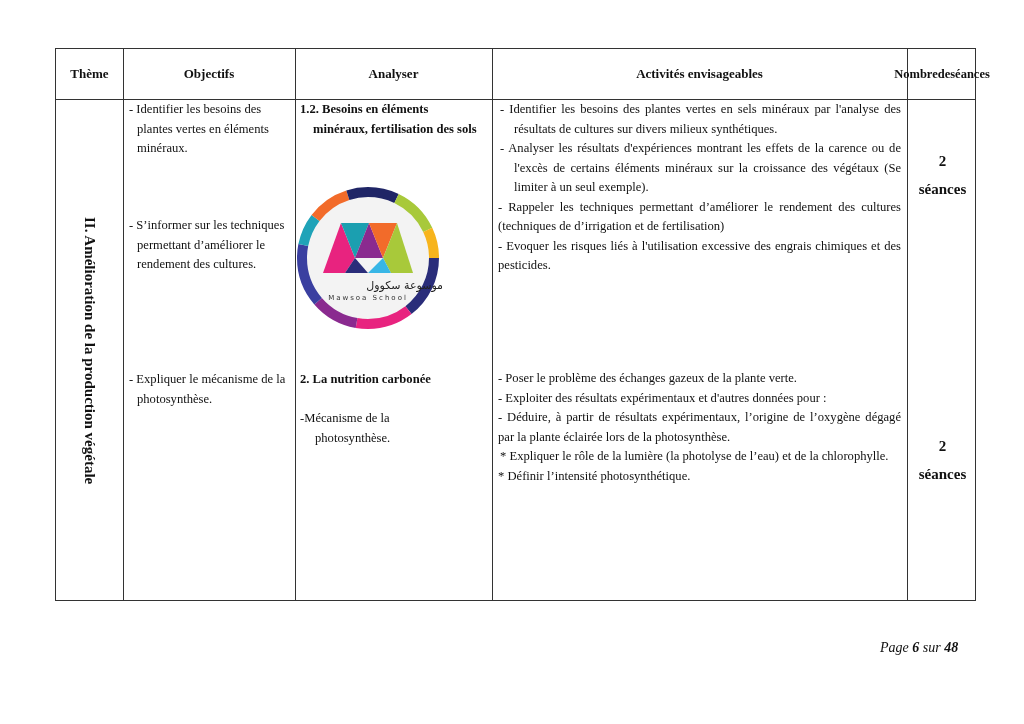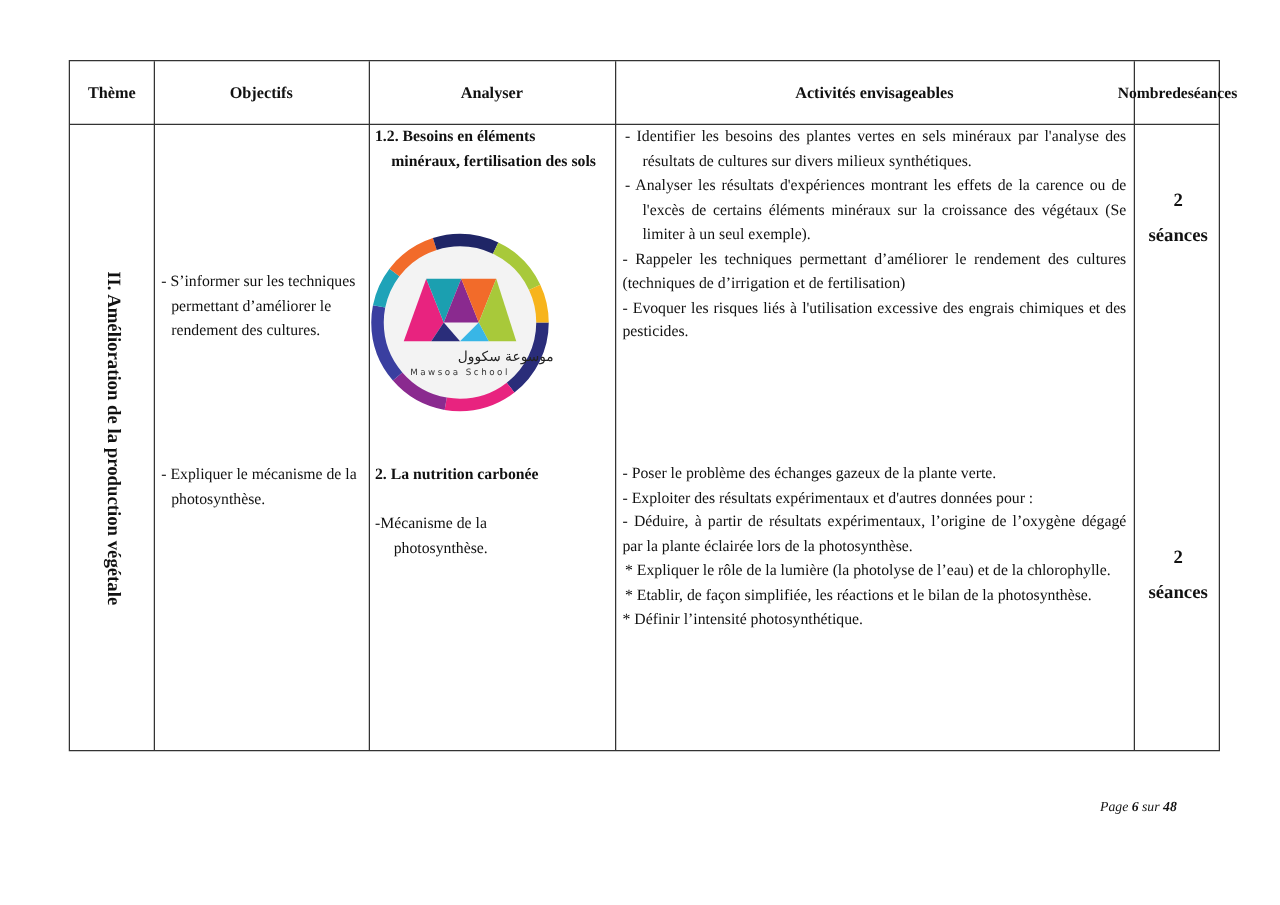--- a/index.html
+++ b/index.html
@@ -30,21 +30,21 @@
     position: absolute; left: 0; top: 50px; width: 67px; height: 503px;
     display: flex; align-items: center; justify-content: center;
   }
   .theme span {
     writing-mode: vertical-rl; font-weight: bold; font-size: 15px; white-space: nowrap;
   }
   .sessions { position: absolute; left: 852px; width: 69px; text-align: center; font-weight: bold; }
   .sessions .num { font-size: 15px; line-height: 20px; }
   .sessions .unit { font-size: 15px; line-height: 20px; margin-top: 8px; }
   .footer {
-    position: absolute; left: 880px; top: 640px; font-style: italic; font-size: 11px;
+    position: absolute; left: 880px; top: 640px; font-style: italic; font-size: 14px;
   }
   .footer b { font-weight: bold; }
   .logo { position: absolute; left: 293px; top: 183px; width: 150px; height: 150px; }
 </style>
 </head>
 <body>
 
 <div class="grid">
 
   <div class="vline" style="left:67px"></div>
@@ -60,20 +60,23 @@
   <div class="hcell small" style="left:851px;width:70px;flex-direction:row">
     <span>Nombre</span>
     <span>de</span>
     <span>séances</span>
   </div>
 
   <div class="theme">
     <span>II. Amélioration de la production végétale</span>
   </div>
 
+  <div class="cell-text obj" style="left:71px;top:51px;width:165px">
+    <p>- Identifier les besoins des plantes vertes en éléments minéraux.</p>
+  </div>
   <div class="cell-text obj" style="left:71px;top:167px;width:165px">
     <p>- S’informer sur les techniques permettant d’améliorer le rendement des cultures.</p>
   </div>
   <div class="cell-text obj" style="left:71px;top:321px;width:165px">
     <p>- Expliquer le mécanisme de la photosynthèse.</p>
   </div>
 
   <div class="cell-text bold" style="left:244px;top:51px;width:186px;padding-left:13px;text-indent:-13px;box-sizing:border-box">1.2. Besoins en éléments minéraux, fertilisation des sols</div>
   <div class="cell-text bold" style="left:244px;top:321px;width:190px">2. La nutrition carbonée</div>
   <div class="cell-text" style="left:244px;top:360px;width:130px;padding-left:15px;text-indent:-15px;box-sizing:border-box">-Mécanisme de la photosynthèse.</div>
@@ -83,21 +86,20 @@
     <p class="hang2">- Analyser les résultats d'expériences montrant les effets de la carence ou de l'excès de certains éléments minéraux sur la croissance des végétaux (Se limiter à un seul exemple).</p>
     <p>- Rappeler les techniques permettant d’améliorer le rendement des cultures (techniques de d’irrigation et de fertilisation)</p>
     <p>- Evoquer les risques liés à l'utilisation excessive des engrais chimiques et des pesticides.</p>
   </div>
 
   <div class="cell-text act" style="left:442px;top:320px;width:403px">
     <p>- Poser le problème des échanges gazeux de la plante verte.</p>
     <p>- Exploiter des résultats expérimentaux et d'autres données pour :</p>
     <p>- Déduire, à partir de résultats expérimentaux, l’origine de l’oxygène dégagé par la plante éclairée lors de la photosynthèse.</p>
     <p class="hang">* Expliquer le rôle de la lumière (la photolyse de l’eau) et de la chlorophylle.</p>
-    <p class="hang">* Etablir, de façon simplifiée, les réactions et le bilan de la photosynthèse.</p>
     <p>* Définir l’intensité photosynthétique.</p>
   </div>
 
   <div class="sessions" style="top:102px">
     <div class="num">2</div>
     <div class="unit">séances</div>
   </div>
   <div class="sessions" style="top:387px">
     <div class="num">2</div>
     <div class="unit">séances</div>

